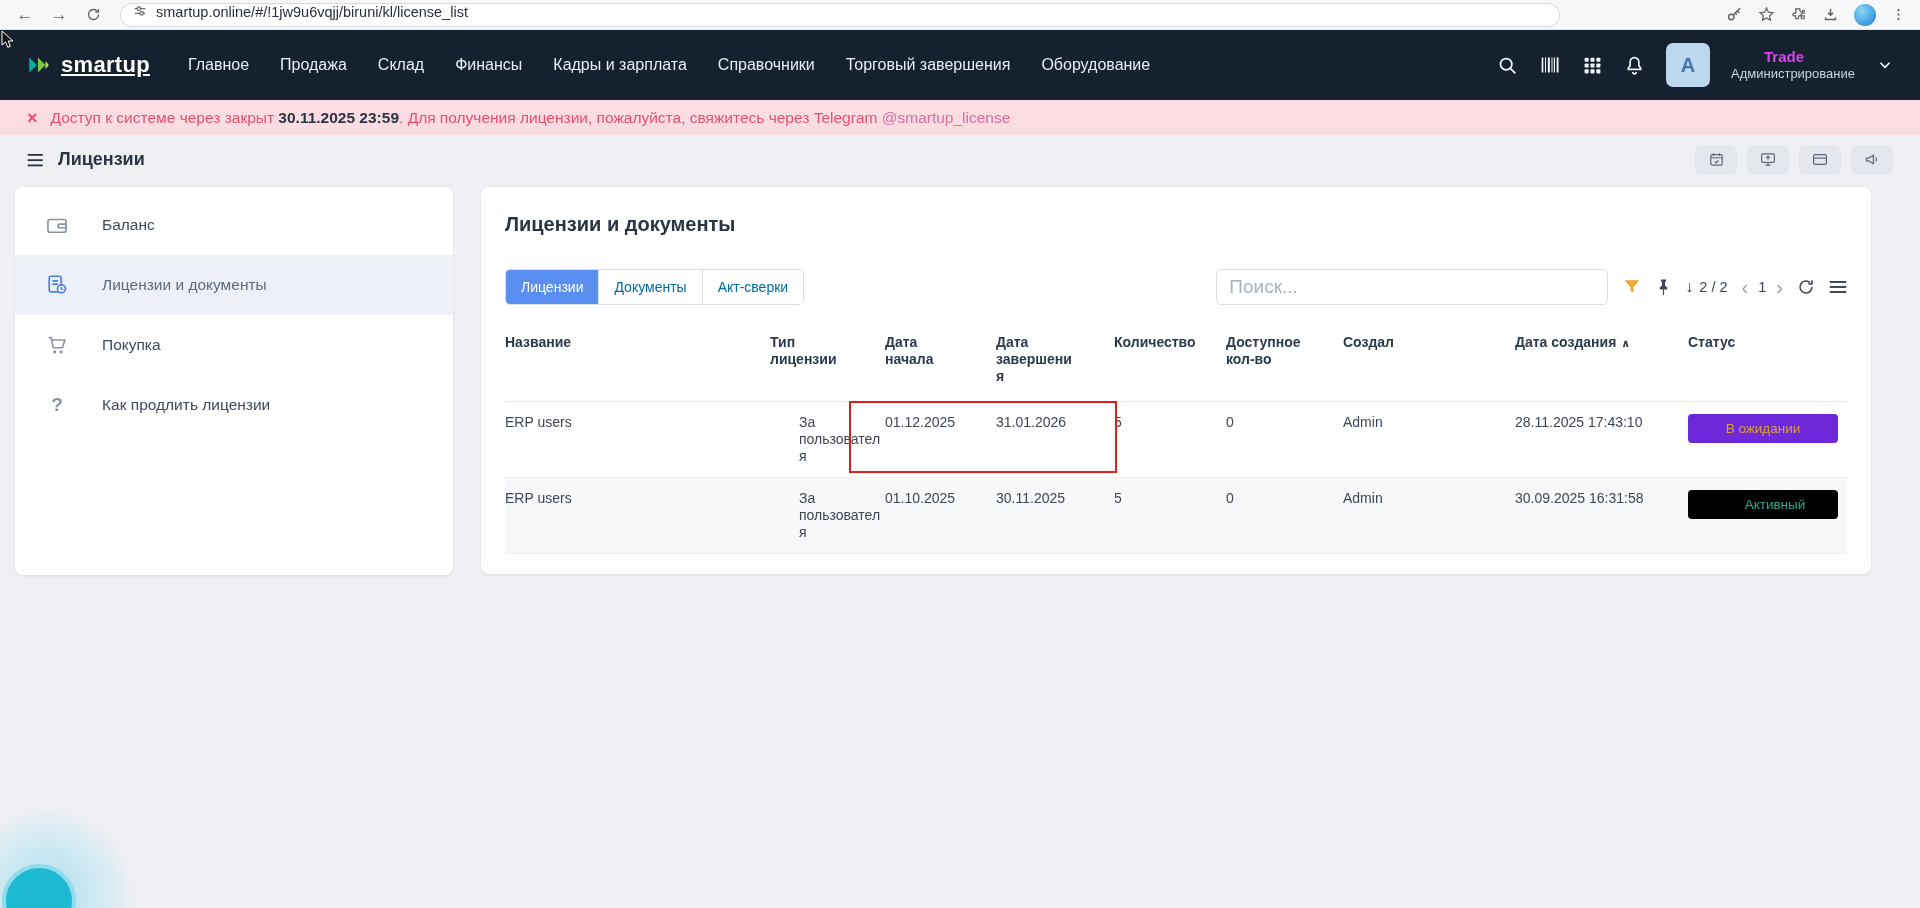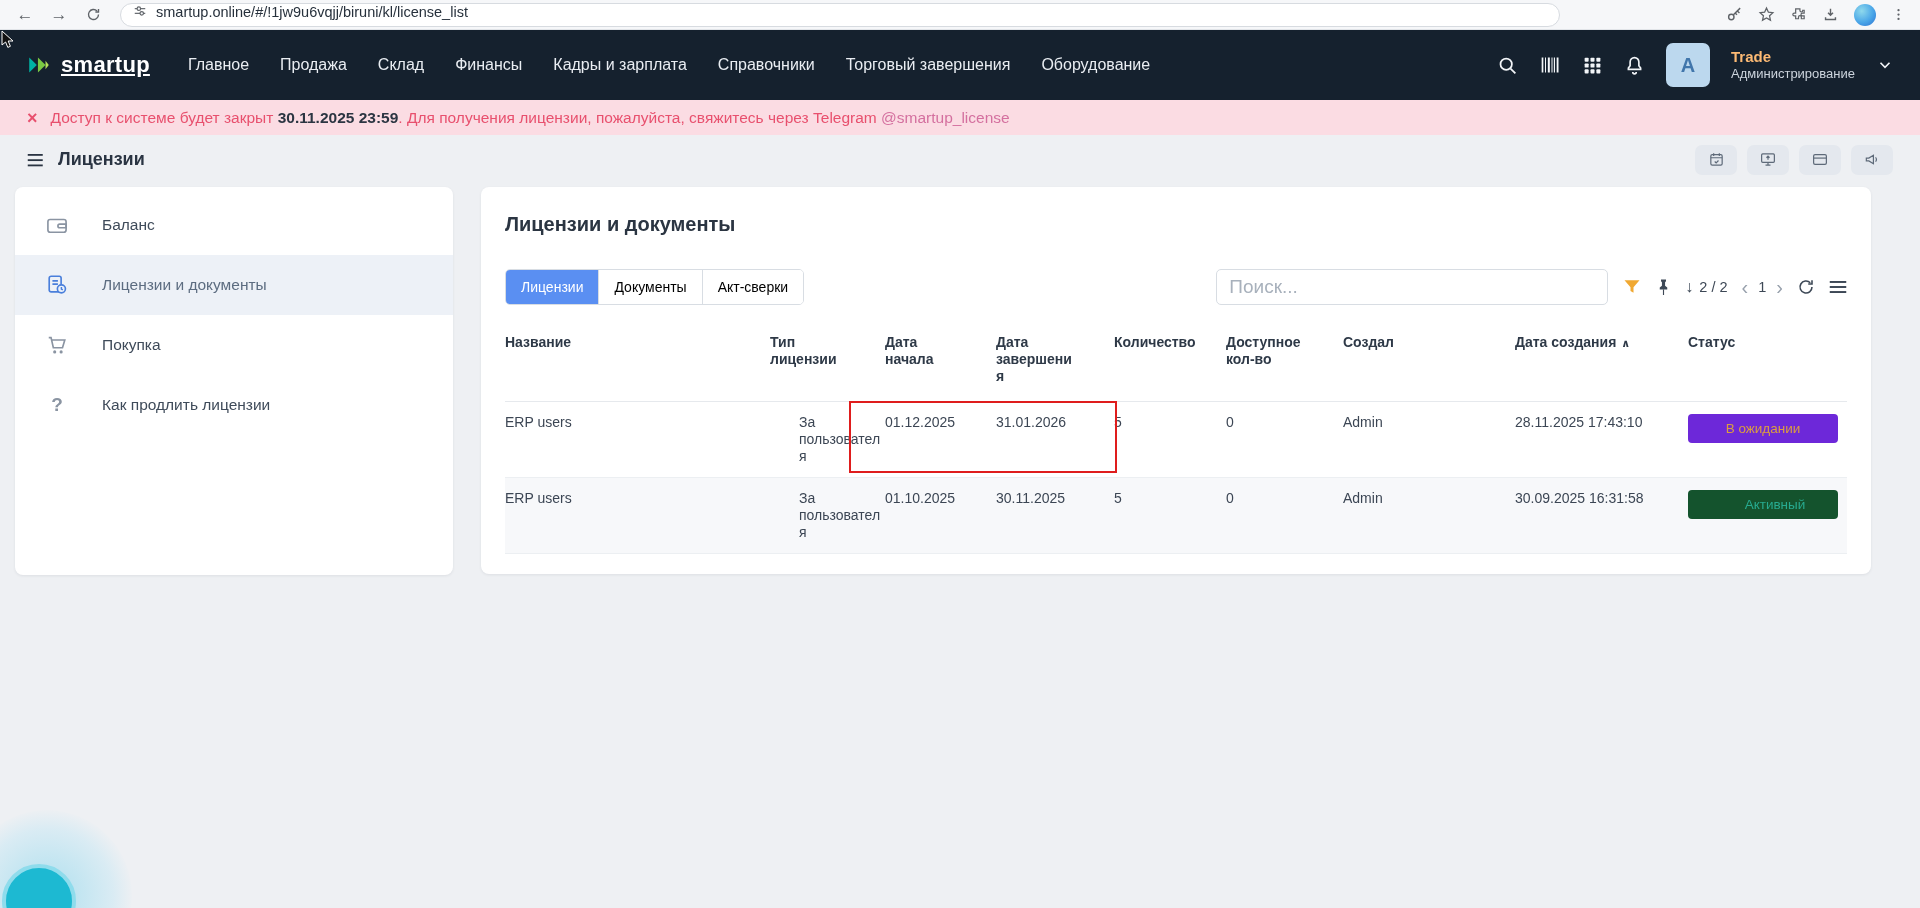--- a/index.html
+++ b/index.html
@@ -38,21 +38,21 @@
   .logo-text{ font-size:22px; font-weight:700; color:#ffffff; letter-spacing:.3px;text-decoration:underline; }
   .topnav-menu{ display:flex; gap:31px; font-size:16px; }
   .topnav-item{ color:#e9edf2; white-space:nowrap; cursor:pointer; }
   .topnav-right{ margin-left:auto; display:flex; align-items:center; gap:21px; }
   .top-icon{ color:#f2f5f8; cursor:pointer; }
   .avatar{
     width:44px; height:44px; border-radius:7px; background:#bcd8ee; color:#4176ab;
     font-weight:700; font-size:20px; display:flex; align-items:center; justify-content:center;
   }
   .account{ line-height:1.2; }
-  .account-name{ font-size:15px; font-weight:700; color:#fdba74; }
+  .account-name{ font-size:15px; font-weight:700; color:#d946ef;margin-left:33px; }
   .account-role{ font-size:13px; color:#ccd4dd; }
 
   
   .banner{
     height:35px; background:#fbdce3; display:flex; align-items:center;
     padding:0 27px; gap:13px; font-size:15.5px; color:#e8506e;
   }
   .banner-close{ font-size:18px; font-weight:700; line-height:1; cursor:pointer; }
   .banner-text{ white-space:nowrap; }
   .banner-bold{ font-weight:700; color:#2b3542; }
@@ -81,21 +81,21 @@
   .side-item.active{ background:#edf1f7; color:#5c6c80; }
   .side-item.active .side-icon{ color:#4a7fdb; }
   .qmark{ font-size:19px; font-weight:700; color:#8a94a2; }
 
   .main{ flex:1; padding:26px 24px 20px; }
   .main-title{ font-size:20px; font-weight:700; color:#2b3542; margin:0 0 32px; }
 
   .toolbar{ display:flex; align-items:center; height:38px; margin-bottom:16px; }
   .tabs{ display:flex; border:1px solid #d8dde3; border-radius:5px; overflow:hidden; height:36px; }
   .tab{
-    padding:0 15px; display:flex; align-items:center; font-size:14px; color:#000000;
+    padding:0 15px; display:flex; align-items:center; font-size:14px; color:#0369a1;
     background:#ffffff; border-right:1px solid #d8dde3; cursor:pointer; white-space:nowrap;
   }
   .tab:last-child{ border-right:none; }
   .tab.active{ background:#5a8ff2; color:#ffffff; }
   .toolbar-right{ margin-left:auto; display:flex; align-items:center; gap:14px; }
   .search-input{
     width:392px; height:36px; border:1px solid #d8dde3; border-radius:5px;
     padding:0 12px; font-size:19px; color:#3c4654; outline:none;
     font-family:"Liberation Sans","DejaVu Sans",sans-serif;
   }
@@ -120,21 +120,21 @@
   }
   tr.alt td{ background:#f7f8fa; }
   .wrap-narrow{ display:block; overflow-wrap:anywhere; }
   .w64{ width:64px; } .w80{ width:80px; } .w78{ width:78px; } .w85{ width:85px; } .w82{ width:82px;margin-left:29px; }
   .sort-caret{ font-size:11px; color:#2e3947; margin-left:5px; }
   .badge{
     display:block; width:150px; height:29px; line-height:29px; text-align:center;
     border-radius:4px; font-size:13.5px; cursor:default;
   }
   .badge--pending{ background:#6d28d9; color:#dc9f3e; }
-  .badge--active{ background:#14532d; color:#27aa8f;padding-left:24px; }
+  .badge--active{ background:#000000; color:#27aa8f;padding-left:24px; }
 
   
   .red-annotation{
     position:absolute; left:849px; top:401px; width:268px; height:72px;
     border:2px solid #df1d1d; pointer-events:none;
   }
   .chat-glow{
     position:absolute; left:-38px; bottom:-72px; width:170px; height:170px;
     border-radius:50%; background:radial-gradient(circle, rgba(120,210,235,.55) 0%, rgba(170,225,245,.30) 55%, rgba(170,225,245,0) 72%);
   }
@@ -244,21 +244,21 @@
       <div class="account-role">Администрирование</div>
     </div>
     <svg class="top-icon" width="18" height="18" viewBox="0 0 24 24">
       <polyline points="6,9 12,15 18,9" fill="none" stroke="currentColor" stroke-width="2.2"></polyline>
     </svg>
   </div>
 </header>
 
 <div class="banner">
   <span class="banner-close">×</span>
-  <span class="banner-text"><span>Доступ к системе будет закрыт </span><span class="banner-bold">30.11.2025 23:59</span><span>. Для получения лицензии, пожалуйста, свяжитесь через Telegram </span><span class="banner-link">@smartup_license</span></span>
+  <span class="banner-text"><span>Доступ к системе через закрыт </span><span class="banner-bold">30.11.2025 23:59</span><span>. Для получения лицензии, пожалуйста, свяжитесь через Telegram </span><span class="banner-link">@smartup_license</span></span>
 </div>
 
 <div class="page-header">
   <svg class="hamburger" width="18" height="16" viewBox="0 0 24 20">
     <rect x="1" y="2" width="20" height="2.4" fill="currentColor"></rect>
     <rect x="1" y="9" width="20" height="2.4" fill="currentColor"></rect>
     <rect x="1" y="16" width="20" height="2.4" fill="currentColor"></rect>
   </svg>
   <span class="page-title">Лицензии</span>
   <div class="page-actions">

